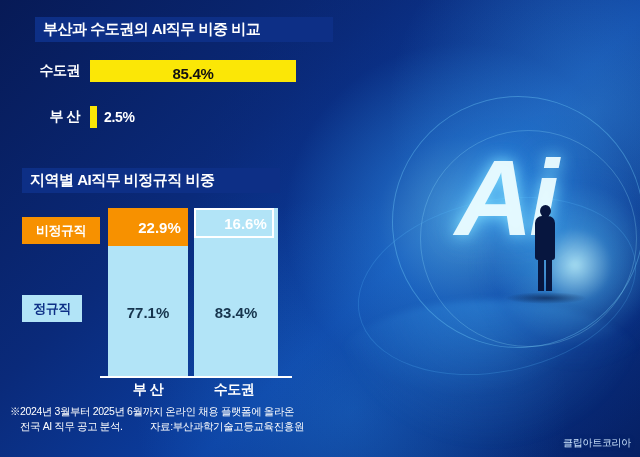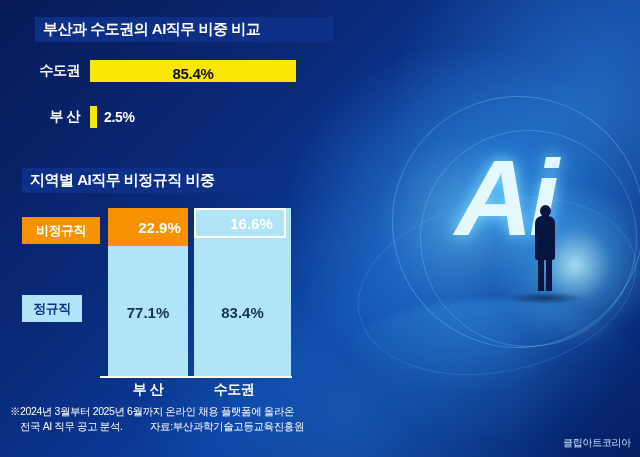--- a/index.html
+++ b/index.html
@@ -159,24 +159,24 @@
   <div class="stack" style="left:108px;top:208px;width:80px;height:168px;">
     <div class="seg seg-orange" style="left:0;top:0;width:80px;height:38px;">
       <span class="seg-text-w">22.9%</span>
     </div>
     <div class="seg seg-blue" style="left:0;top:38px;width:80px;height:130px;">
       <span class="seg-text-d" style="position:absolute;top:58px;">77.1%</span>
     </div>
   </div>
 
   <div class="stack" style="left:194px;top:208px;width:80px;height:168px;">
-    <div class="seg seg-blue" style="left:0;top:0;width:97px;height:168px;">
+    <div class="seg seg-blue" style="left:0;top:0;width:84px;height:168px;">
       <span class="seg-text-d" style="position:absolute;top:96px;">83.4%</span>
     </div>
-    <div class="seg" style="left:0;top:0;width:92px;height:30px;border:2px solid #ffffff;box-sizing:border-box;background:transparent;">
+    <div class="seg" style="left:0;top:0;width:80px;height:30px;border:2px solid #ffffff;box-sizing:border-box;background:transparent;">
       <span class="seg-text-w">16.6%</span>
     </div>
   </div>
 
   <div class="axis" style="left:100px;top:376px;width:192px;"></div>
 
   <div class="xlabel" style="left:108px;top:381px;width:80px;">부 산</div>
   <div class="xlabel" style="left:194px;top:381px;width:80px;">수도권</div>
 
   <div class="footnote" style="left:10px;top:404px;">※2024년 3월부터 2025년 6월까지 온라인 채용 플랫폼에 올라온</div>

